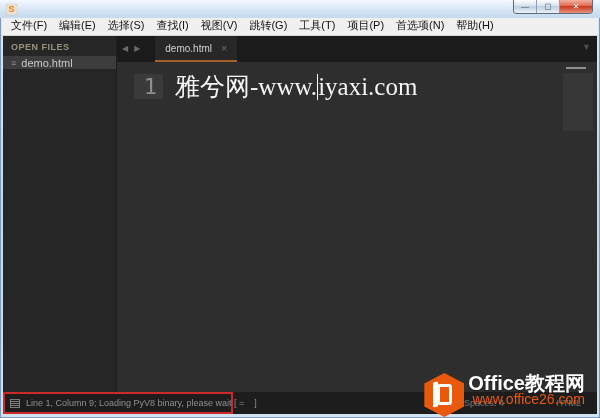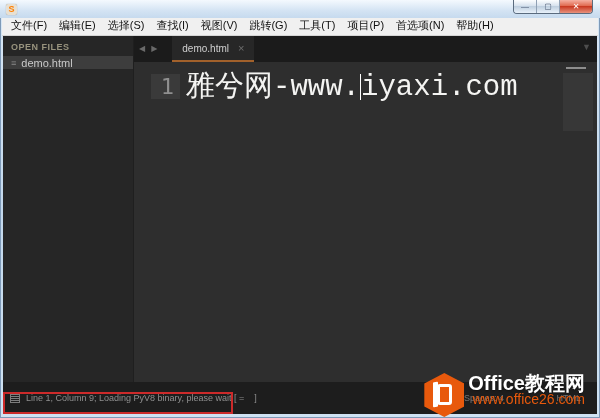--- a/index.html
+++ b/index.html
@@ -32,21 +32,21 @@
   .menubar { position:absolute; top:18px; left:2px; right:2px; height:18px;
     background:#f0f0f0; border-bottom:1px solid #d5d5d5;
     display:flex; padding-left:3px; }
   .menu-item { font-size:11px; color:#111; padding:0 6px; cursor:default; white-space:nowrap; }
 
   
   .main { position:absolute; top:36px; left:3px; right:3px; bottom:22px;
     display:flex; background:#2e2e2e; }
 
   
-  .sidebar { width:131px; background:#262626; border-right:1px solid #1f1f1f;
+  .sidebar { width:114px; background:#262626; border-right:1px solid #1f1f1f;
     flex-shrink:0; }
   .sidebar-header { font-size:9px; font-weight:bold; letter-spacing:.5px;
     color:#98937e; padding:6px 0 4px 8px; }
   .file-item { display:flex; align-items:center; height:13px; padding-left:8px;
     font-size:11px; color:#c9c9c9; cursor:pointer; }
   .file-item.selected { background:#3d3d3d; }
   .file-icon { color:#8a8a8a; font-size:9px; margin-right:5px; }
 
   
   .editor-col { flex:1; display:flex; flex-direction:column; position:relative; }
@@ -61,33 +61,33 @@
   .tab-close { font-size:11px; color:#6e6e6e; margin-left:9px; cursor:pointer; }
   .tab-overflow { position:absolute; right:6px; top:6px; color:#4d4d4d;
     font-size:9px; cursor:pointer; }
 
   .editor { flex:1; background:#2e2e2e; position:relative; padding-top:8px;
     cursor:text; }
   .code-line { display:flex; align-items:center; height:32px; }
   .gutter { width:46px; flex-shrink:0; display:flex; justify-content:flex-end; }
   .line-num { background:#3a3a3a; color:#8f8f8f; font-size:22px;
     font-family:"DejaVu Sans Mono", monospace; padding:0 6px 0 10px; }
-  .code-text { font-family:Liberation Mono, monospace; font-size:29px;
-    color:#f4f4f2; margin-left:6px; white-space:pre; }
+  .code-text { font-family:Liberation Serif, serif; font-size:25px;
+    color:#f4f4f2; margin-left:12px; white-space:pre; }
   .caret { display:inline-block; width:1px; height:26px; background:#ffffff;
     vertical-align:-5px; animation:blink 1s steps(1) infinite; }
   @keyframes blink { 50% { opacity:0; } }
 
   .minimap { position:absolute; top:3px; right:4px; width:30px; height:88px;
     cursor:pointer; }
   .minimap-line { height:2px; width:20px; margin:2px 0 0 3px; background:#8d8d8d; }
   .minimap-view { margin-top:4px; height:58px; background:rgba(255,255,255,0.045); }
 
   
-  .statusbar { position:absolute; left:3px; right:3px; bottom:4px; height:32px;
+  .statusbar { position:absolute; left:3px; right:3px; bottom:4px; height:22px;
     background:#1d1d1d; display:flex; align-items:center; font-size:9px;
     color:#8f8f8f; }
   .status-icon { width:10px; height:9px; margin:0 6px 0 7px; flex-shrink:0;
     border:1px solid #7d7d7d; cursor:pointer;
     background:repeating-linear-gradient(180deg,#1d1d1d 0 1px,#7d7d7d 1px 2px); }
   .status-msg { white-space:pre; }
   .status-spaces { position:absolute; right:93px; cursor:pointer; color:#777; }
   .status-syntax { position:absolute; right:16px; cursor:pointer; color:#777;padding-left:40px; }
 
   

